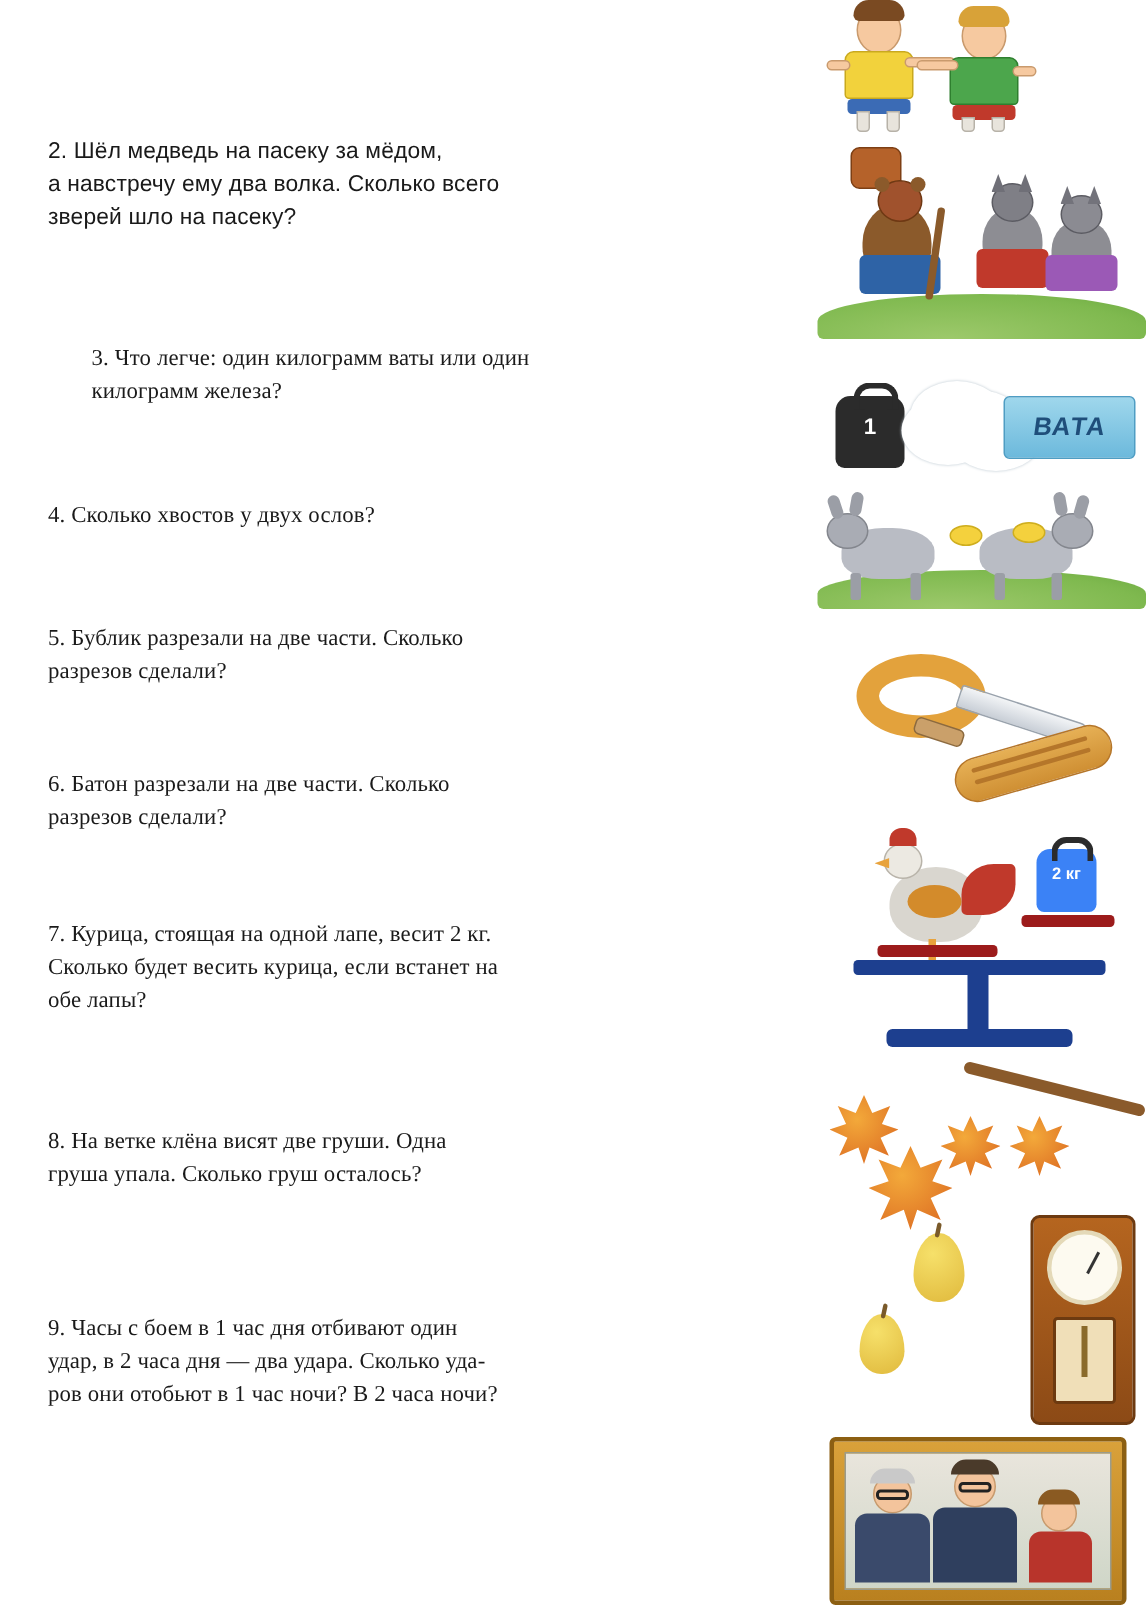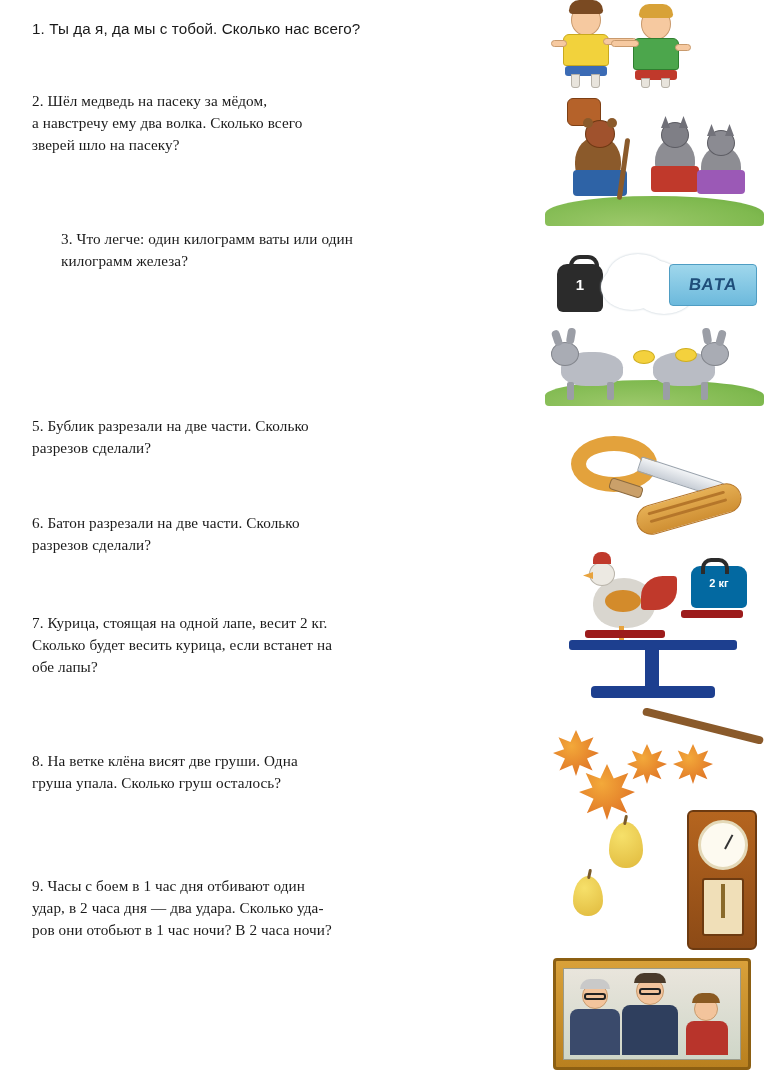--- a/index.html
+++ b/index.html
@@ -145,22 +145,22 @@
   .baton:before{
     content:""; position:absolute; left:12px; top:6px; width:80px; height:3px;
     background:#b5762a; border-radius:2px;
     box-shadow: 0 8px 0 0 #b5762a;
   }
 
   
   .scene7 { left: 0px; top: 548px; width: 219px; height: 168px; }
   .hen-body { position:absolute; background:#d9d6cf; border-radius:50% 50% 45% 45%; }
   .weight2 {
-    position:absolute; left:146px; top:18px; width:56px; height:42px;
-    background:#0369a1; border-radius:9px 9px 5px 5px;
+    position:absolute; left:146px; top:18px; width:40px; height:42px;
+    background:#3b82f6; border-radius:9px 9px 5px 5px;
   }
   .weight2:before{
     content:""; position:absolute; left:10px; top:-8px; width:20px; height:12px;
     border:4px solid #2b2b2b; border-bottom:none; border-radius:10px 10px 0 0;
   }
   .weight2 span{
     position:absolute; left:0; right:0; top:11px; text-align:center;
     color:#fff; font-size:11px; font-weight:bold;
   }
   .scale-plate {
@@ -240,26 +240,26 @@
     border:2px solid #222; border-radius:3px;
   }
   .p-body { position:absolute; border-radius:8px 8px 0 0; }
 </style>
 </head>
 <body>
 
 <div class="page">
 
   <div class="text-col">
-    <div class="q q1">1. Ты да я, да мы с тобой. Сколько нас всего?</div>
     <div class="q q2">2. Шёл медведь на пасеку за мёдом,
 а навстречу ему два волка. Сколько всего
 зверей шло на пасеку?</div>
     <div class="q q3">3. Что легче: один килограмм ваты или один
 килограмм железа?</div>
+    <div class="q q4">4. Сколько хвостов у двух ослов?</div>
     <div class="q q5">5. Бублик разрезали на две части. Сколько
 разрезов сделали?</div>
     <div class="q q6">6. Батон разрезали на две части. Сколько
 разрезов сделали?</div>
     <div class="q q7">7. Курица, стоящая на одной лапе, весит 2 кг.
 Сколько будет весить курица, если встанет на
 обе лапы?</div>
     <div class="q q8">8. На ветке клёна висят две груши. Одна
 груша упала. Сколько груш осталось?</div>
     <div class="q q9">9. Часы с боем в 1 час дня отбивают один

